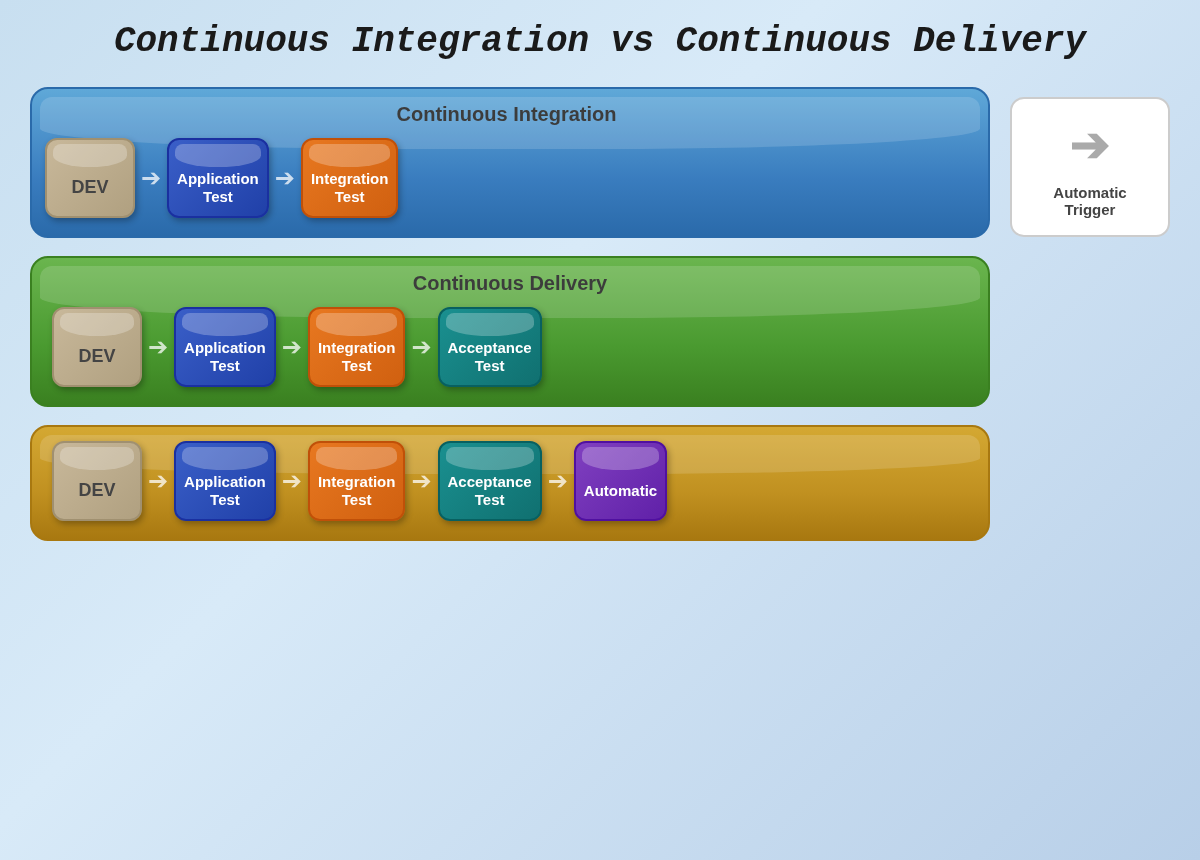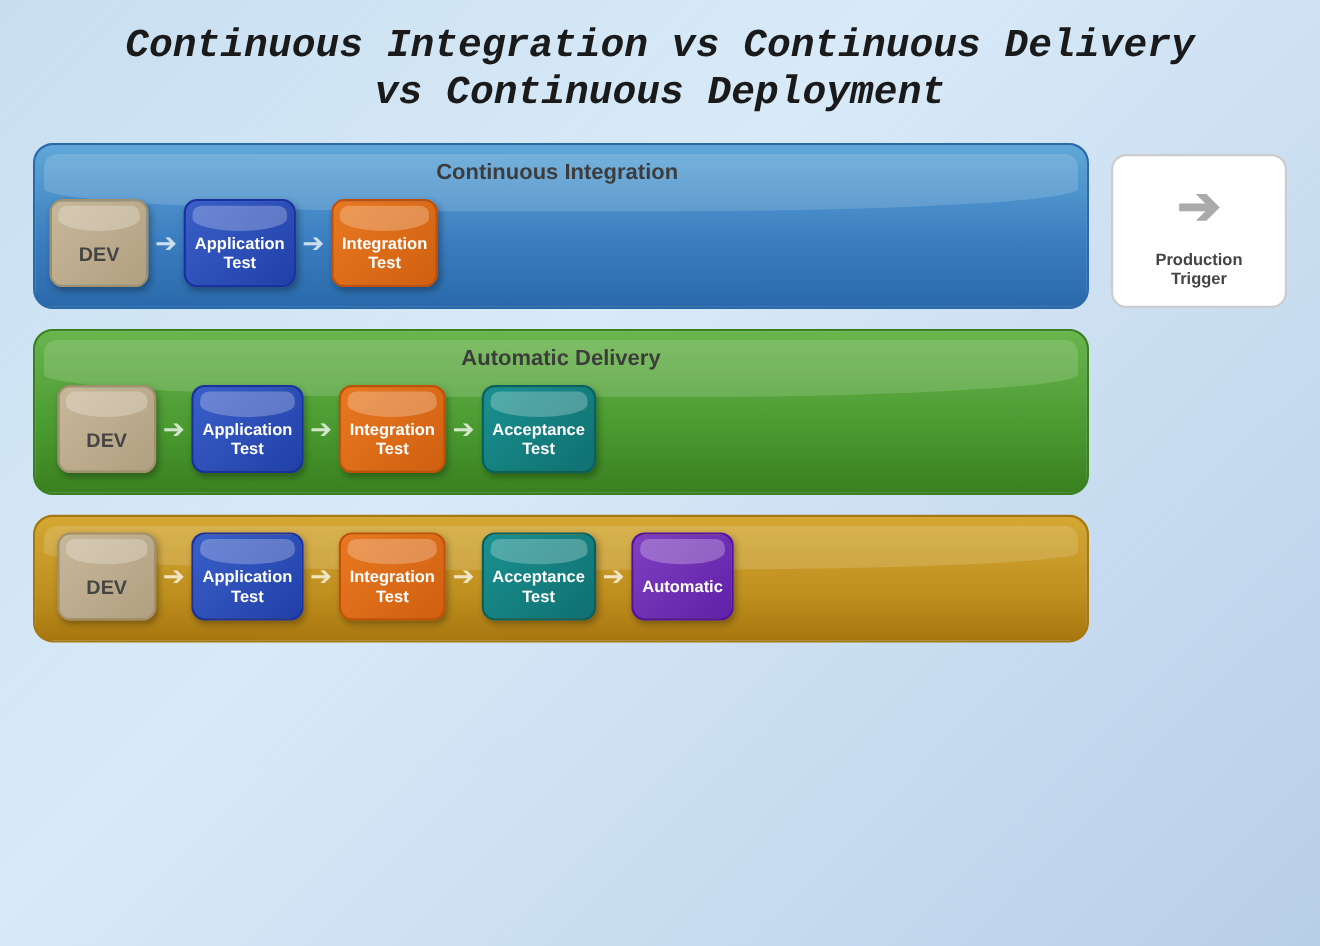--- a/index.html
+++ b/index.html
@@ -192,21 +192,20 @@
       position: relative;
       z-index: 1;
       margin-top: 20px;
     }
   </style>
 </head>
 <body>
 
 <h1 class="main-title">
   <span>Continuous Integration vs Continuous Delivery</span><br>
-  <span>vs Continuous Deployment</span>
 </h1>
 
 <div class="content-area">
 
   <div class="diagrams-column">
 
     <div class="pipeline-box ci">
       <div class="pipeline-gloss"></div>
       <div class="pipeline-title">Continuous Integration</div>
       <div class="pipeline-flow">
@@ -219,21 +218,21 @@
         </div>
         <span class="arrow">➔</span>
         <div class="stage-box stage-inttest">
           <span class="stage-label">Integration<br>Test</span>
         </div>
       </div>
     </div>
 
     <div class="pipeline-box cd">
       <div class="pipeline-gloss"></div>
-      <div class="pipeline-title">Automatic Delivery</div>
+      <div class="pipeline-title">Continuous Delivery</div>
       <div class="pipeline-flow">
         <div class="stage-box stage-dev">
           <span class="stage-label">DEV</span>
         </div>
         <span class="arrow">➔</span>
         <div class="stage-box stage-apptest">
           <span class="stage-label">Application<br>Test</span>
         </div>
         <span class="arrow">➔</span>
         <div class="stage-box stage-inttest">
@@ -268,16 +267,16 @@
         <div class="stage-box stage-production">
           <span class="stage-label">Automatic</span>
         </div>
       </div>
     </div>
 
   </div>
 
   <div class="trigger-box">
     <div class="trigger-arrow-icon">➔</div>
-    <div class="trigger-label">Production Trigger</div>
+    <div class="trigger-label">Automatic Trigger</div>
   </div>
 
 </div>
 
 </body></html>

